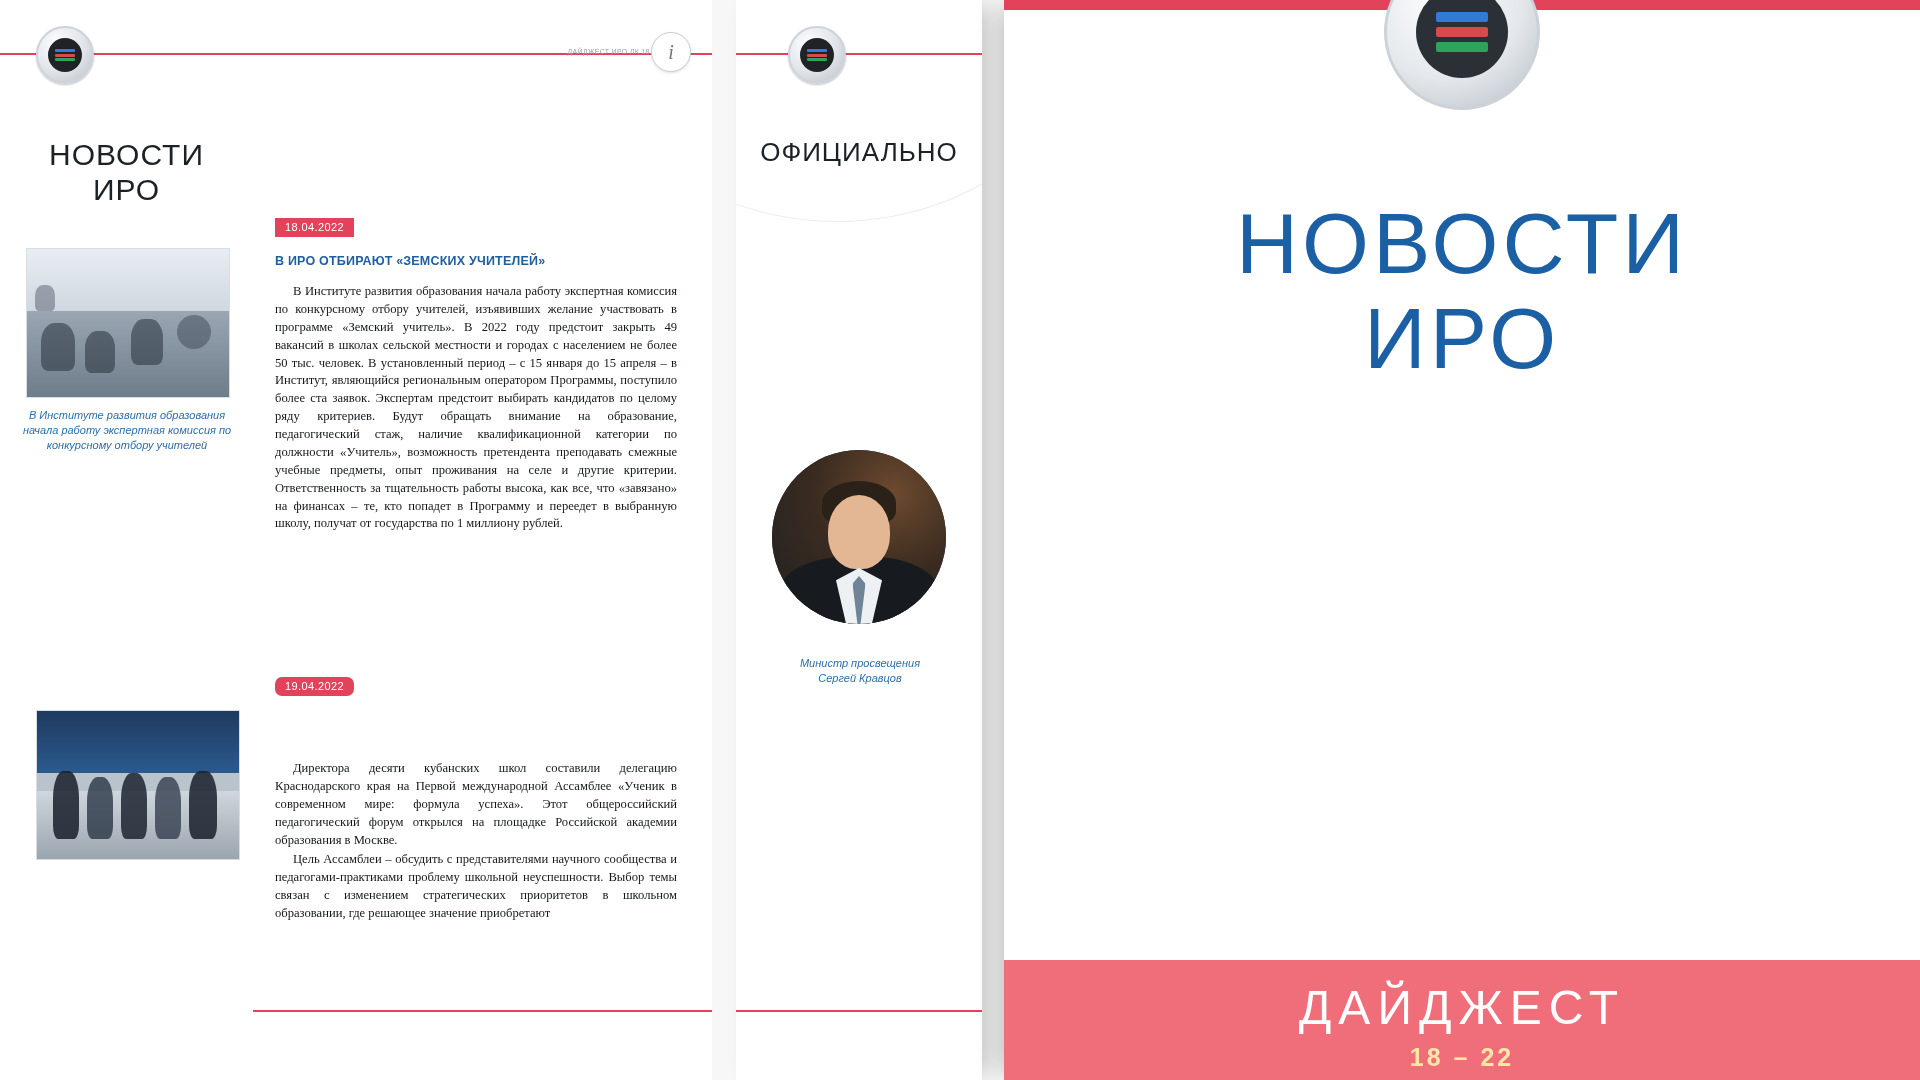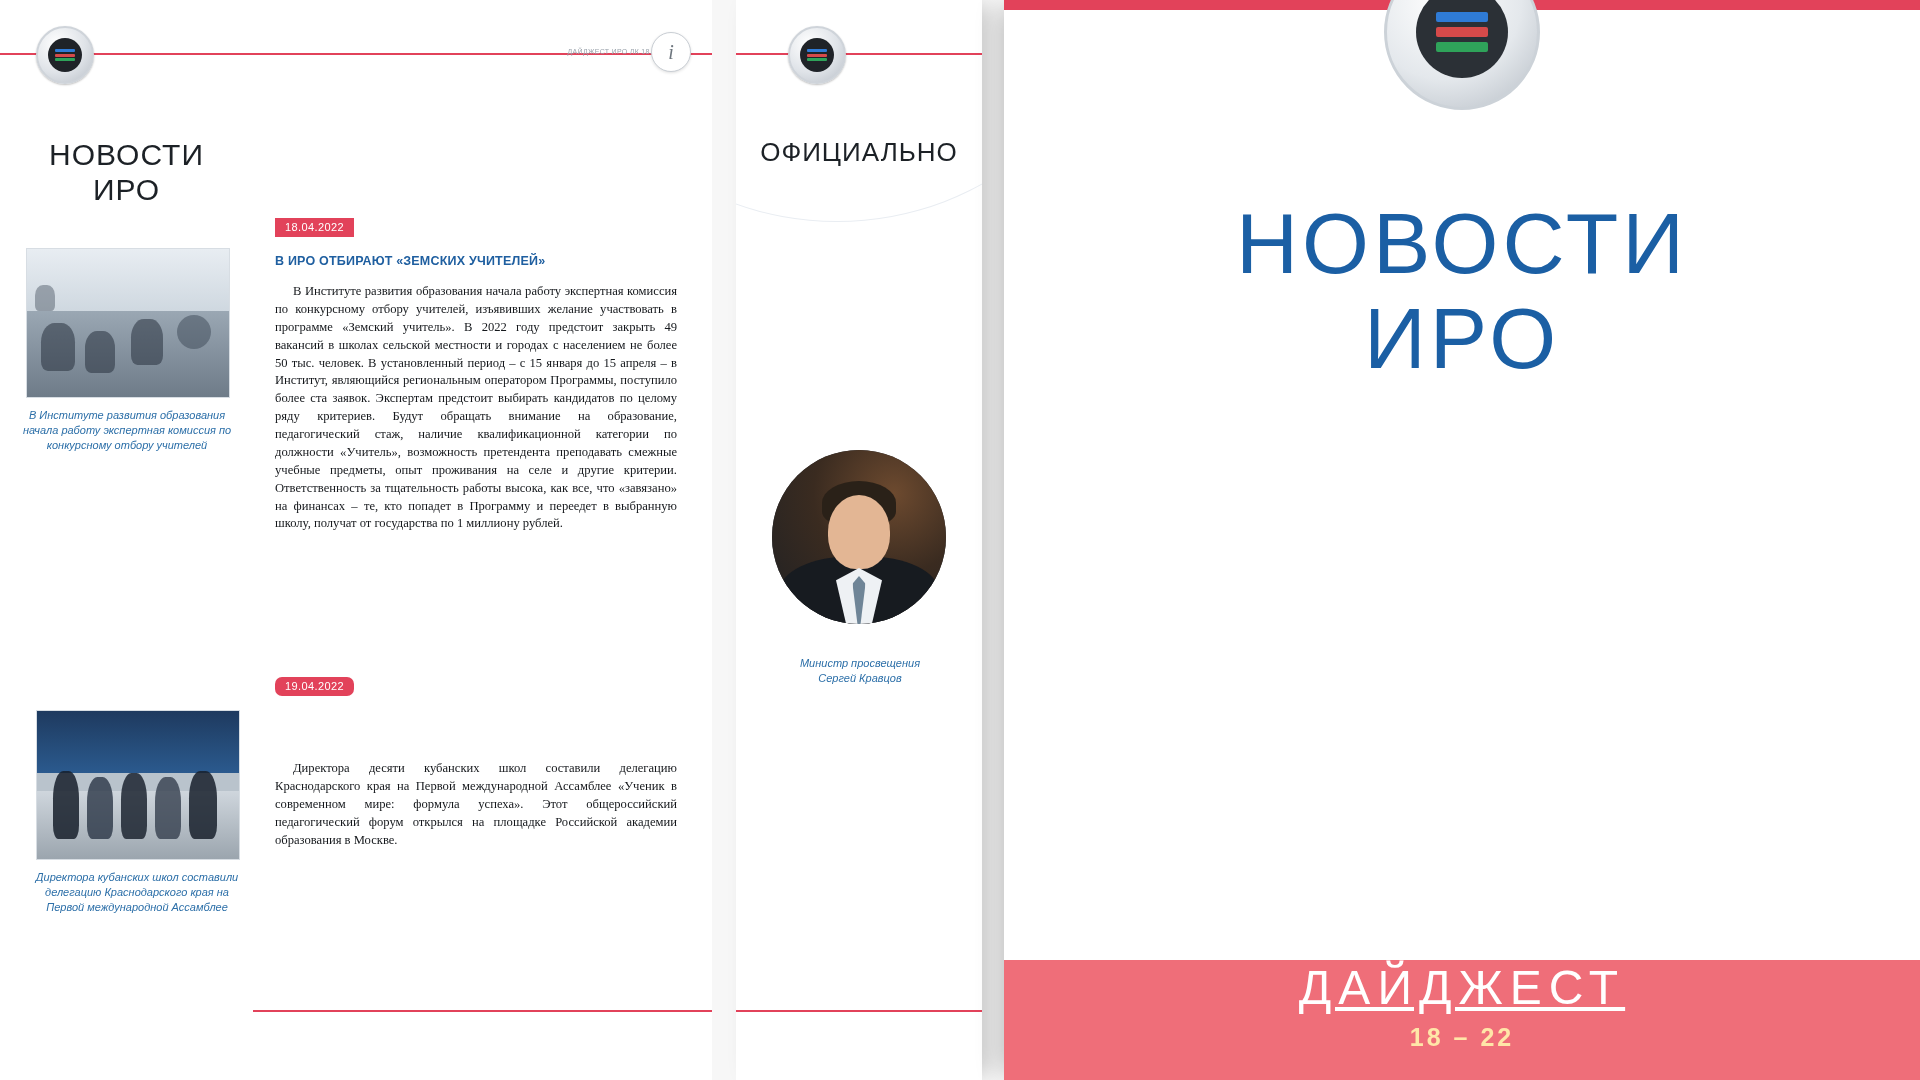--- a/index.html
+++ b/index.html
@@ -224,21 +224,21 @@
     font-size: 38px;
     letter-spacing: .5px;
   }
   .band {
     position: absolute;
     left: 0; width: 100%;
     background: #ef6e79;
     color: #ffffff;
     text-align: center;
   }
-  .band .d1 { font-size: 48px; letter-spacing: 7px; padding-top: 0; text-decoration: underline; }
+  .band .d1 { font-size: 48px; letter-spacing: 7px; padding-top: 20px; }
   .band .d2 { font-size: 33px; letter-spacing: 8px; padding-top: 6px; }
   .band .d3 { font-size: 25px; letter-spacing: 3px; padding-top: 8px; color:#ffe6a8; font-weight:700; }
 </style>
 </head>
 <body>
 
 <div class="page">
 
   <div class="spread-left">
 
@@ -274,38 +274,38 @@
 
       <div class="photo" style="left:36px; top:710px; width:202px; height:148px;">
         <div class="sky" style="background:linear-gradient(#1e3a5f,#2b5a8e);"></div>
         <div class="floor" style="height:46%; background:linear-gradient(#cfd6dd,#9ba5ae);"></div>
         <div class="blob" style="left:16px; top:60px; width:26px; height:68px; background:rgba(22,30,42,.85);"></div>
         <div class="blob" style="left:50px; top:66px; width:26px; height:62px; background:rgba(42,54,70,.8);"></div>
         <div class="blob" style="left:84px; top:62px; width:26px; height:66px; background:rgba(28,36,48,.85);"></div>
         <div class="blob" style="left:118px; top:66px; width:26px; height:62px; background:rgba(52,62,78,.8);"></div>
         <div class="blob" style="left:152px; top:60px; width:28px; height:68px; background:rgba(24,32,44,.85);"></div>
       </div>
-      <div class="caption" style="left:30px; top:870px; width:214px;">Директора кубанских школ составили делегацию Краснодарского края на Первой международной Ассамблее</div>
     </div>
 
     <div class="col-right">
       <div class="rule-red" style="left:0; top:53px; width:459px;"></div>
 
       <div class="digest-head" style="left:195px; top:48px; width:240px;">ДАЙДЖЕСТ ИРО ЛК 18.04 – 22.04</div>
       <div class="info-badge" style="left:398px; top:32px;">i</div>
 
       <div class="date-badge" style="left:22px; top:218px;">18.04.2022</div>
       <div class="art-title" style="left:22px; top:254px; width:400px;">В ИРО ОТБИРАЮТ «ЗЕМСКИХ УЧИТЕЛЕЙ»</div>
       <div class="art-body" style="left:22px; top:283px; width:402px;">
         <p>В Институте развития образования начала работу экспертная комиссия по конкурсному отбору учителей, изъявивших желание участвовать в программе «Земский учитель». В 2022 году предстоит закрыть 49 вакансий в школах сельской местности и городах с населением не более 50 тыс. человек. В установленный период – с 15 января до 15 апреля – в Институт, являющийся региональным оператором Программы, поступило более ста заявок. Экспертам предстоит выбирать кандидатов по целому ряду критериев. Будут обращать внимание на образование, педагогический стаж, наличие квалификационной категории по должности «Учитель», возможность претендента преподавать смежные учебные предметы, опыт проживания на селе и другие критерии. Ответственность за тщательность работы высока, как все, что «завязано» на финансах – те, кто попадет в Программу и переедет в выбранную школу, получат от государства по 1 миллиону рублей.</p>
       </div>
 
       <div class="date-badge" style="left:22px; top:677px;border-radius:7px;">19.04.2022</div>
       <div class="art-body" style="left:22px; top:760px; width:402px;">
         <p>Директора десяти кубанских школ составили делегацию Краснодарского края на Первой международной Ассамблее «Ученик в современном мире: формула успеха». Этот общероссийский педагогический форум открылся на площадке Российской академии образования в Москве.</p>
+        <p>Цель Ассамблеи – обсудить с представителями научного сообщества и педагогами-практиками проблему школьной неуспешности. Выбор темы связан с изменением стратегических приоритетов в школьном образовании, где решающее значение приобретают</p>
       </div>
 
       <div class="rule-red" style="left:0; top:1010px; width:459px;"></div>
     </div>
   </div>
 
   <div class="mid-page">
     <div class="swoosh" style="left:-180px; top:-300px; width:560px; height:520px;"></div>
     <div class="rule-red" style="left:0; top:53px; width:246px;"></div>
 

